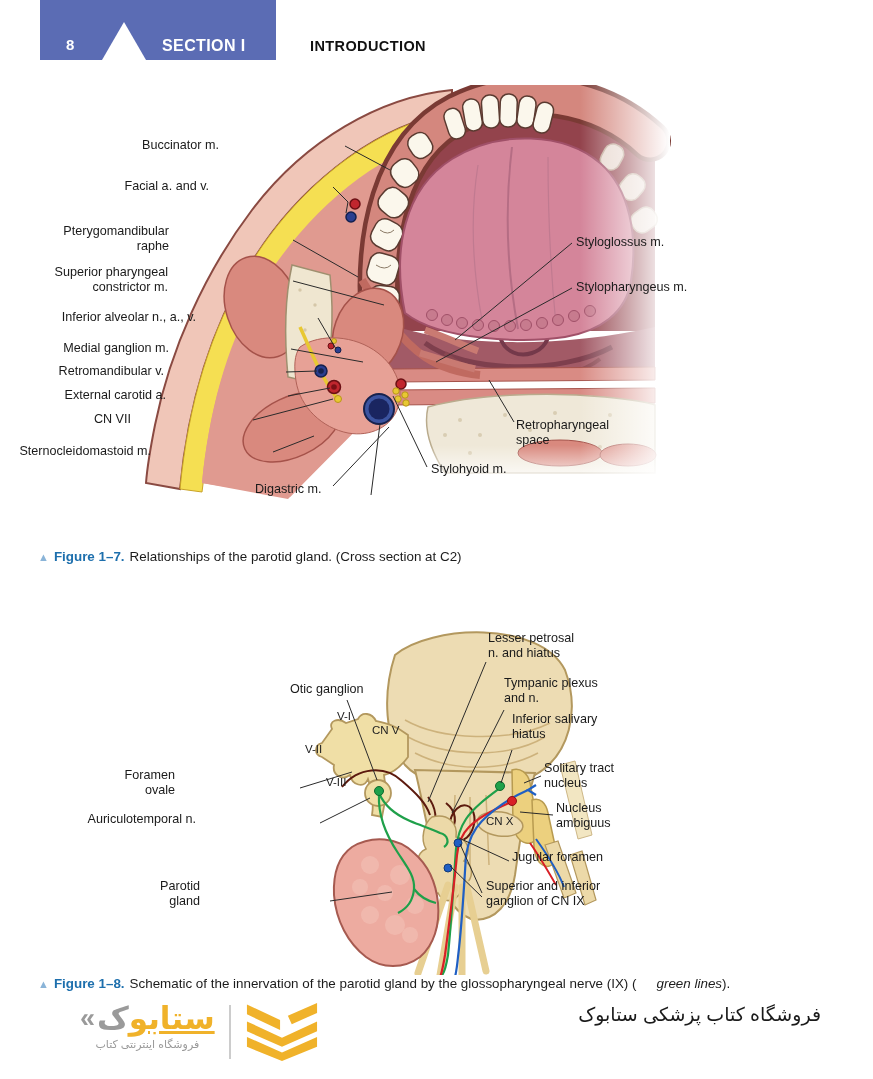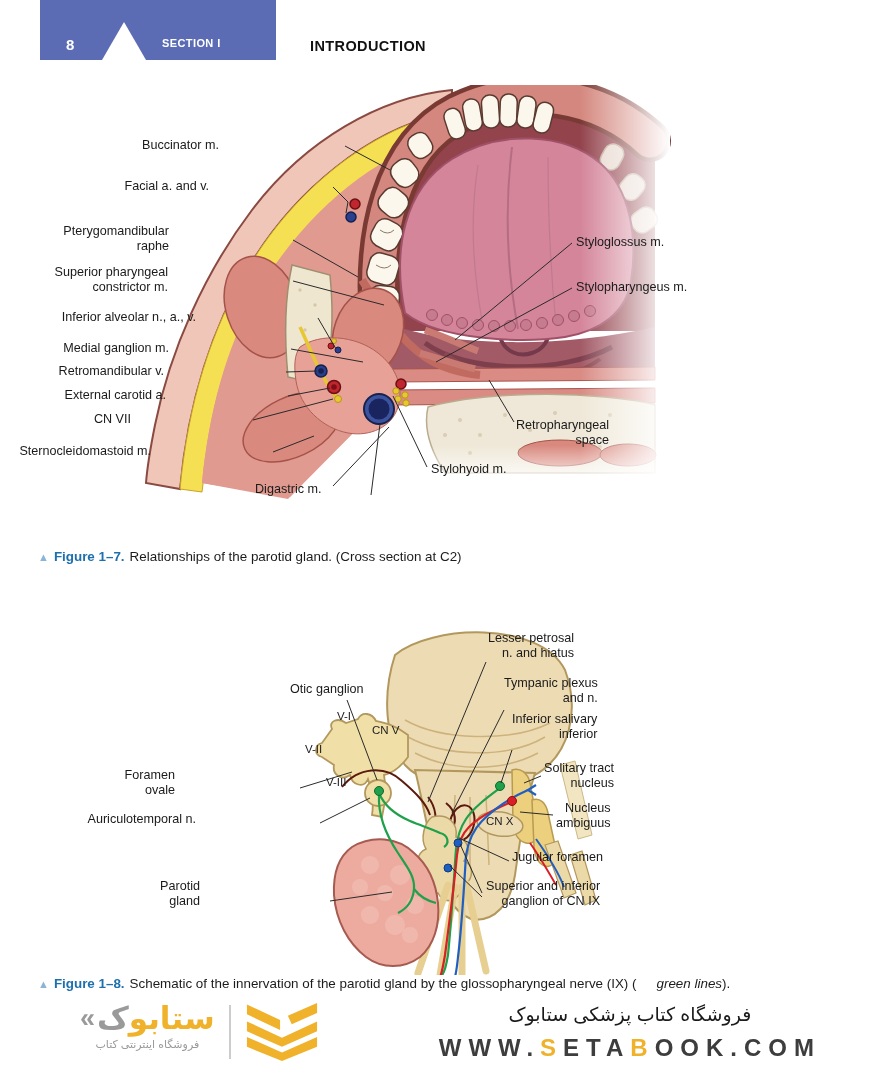--- a/index.html
+++ b/index.html
@@ -14,43 +14,43 @@
   html,body{background:#ffffff;}
   body{
     width:873px;height:1079px;position:relative;overflow:hidden;
     font-family:"Liberation Sans","DejaVu Sans",sans-serif;color:var(--text-dark);
   }
   
   .banner{position:absolute;left:40px;top:0;width:236px;height:60px;background:var(--banner-blue);}
   .banner .pagenum{position:absolute;left:26px;top:36px;color:#fff;font-weight:bold;font-size:15px;}
   .banner .notch{position:absolute;left:62px;bottom:0;width:0;height:0;
     border-left:22px solid transparent;border-right:22px solid transparent;border-bottom:38px solid #fff;}
-  .banner .section{position:absolute;left:122px;top:37px;color:#fff;font-weight:bold;font-size:11px;letter-spacing:.4px;}
+  .banner .section{position:absolute;left:122px;top:37px;color:#fff;font-weight:bold;font-size:16px;letter-spacing:.4px;}
   .chapter{position:absolute;left:310px;top:38px;font-weight:bold;font-size:14.5px;letter-spacing:.4px;color:#111;}
   
   .fig{position:absolute;left:0;width:751px;}
   #fig1{top:85px;height:465px;}
   #fig2{top:625px;height:352px;text-decoration:underline;}
   .fig svg{position:absolute;left:0;top:0;}
-  .lbl{position:absolute;font-size:12.6px;line-height:1.17;color:#1a1a1a;white-space:pre-line;text-align:right;}
+  .lbl{position:absolute;font-size:12.6px;line-height:1.17;color:#1a1a1a;white-space:pre-line;}
   .ra{text-align:right;}
   .sm{font-size:11.5px;color:#222;}
   
   .caption{position:absolute;left:38px;font-size:13.4px;color:#1c1c1c;text-align:center;}
   .caption .tri{color:var(--caption-triangle);font-size:11px;margin-right:5px;}
   .caption .num{color:var(--caption-blue);font-weight:bold;margin-right:5px;}
   .caption .it{font-style:italic;margin-left:20px;}
   
   .footer{position:absolute;left:0;top:995px;width:873px;height:84px;background:#fff;}
   .logo{position:absolute;left:80px;top:8px;display:flex;align-items:flex-start;}
   .wordmark{display:flex;flex-direction:column;align-items:center;}
   .wordline{display:flex;align-items:center;}
   .guillemet{color:var(--logo-gray);font-size:27px;font-weight:bold;line-height:1;margin-right:2px;}
   .brand{font-size:31px;font-weight:bold;line-height:1;direction:rtl;}
-  .brand .gold{color:var(--logo-gold);}
+  .brand .gold{color:var(--logo-gold);text-decoration:underline;}
   .brand .gray{color:var(--logo-gray);}
   .tagline{font-size:11px;color:var(--logo-gray);margin-top:4px;direction:rtl;}
   .logo-divider{width:2px;height:54px;background:#cccccc;margin:2px 14px 0 14px;}
   .store{position:absolute;right:52px;top:8px;text-align:center;}
   .store-title{font-size:19px;color:#1a1a1a;direction:rtl;}
   .website{font-size:24px;font-weight:bold;letter-spacing:7px;color:#3d3d3d;margin-top:8px;white-space:nowrap;}
   .website .gold{color:var(--logo-gold);}
 </style>
 </head>
 <body>
@@ -360,21 +360,21 @@
       <path d="M330,276 L392,267"></path>
     </g>
   </svg>
 
   <div class="lbl" style="left:488px;top:6px">Lesser petrosal
 n. and hiatus</div>
   <div class="lbl" style="left:290px;top:57px">Otic ganglion</div>
   <div class="lbl" style="left:504px;top:51px">Tympanic plexus
 and n.</div>
   <div class="lbl" style="left:512px;top:87px">Inferior salivary
-inferior</div>
+hiatus</div>
   <div class="lbl ra" style="right:576px;top:143px">Foramen
 ovale</div>
   <div class="lbl" style="left:544px;top:136px">Solitary tract
 nucleus</div>
   <div class="lbl ra" style="right:555px;top:187px">Auriculotemporal n.</div>
   <div class="lbl" style="left:556px;top:176px">Nucleus
 ambiguus</div>
   <div class="lbl" style="left:512px;top:225px">Jugular foramen</div>
   <div class="lbl" style="left:486px;top:254px">Superior and inferior
 ganglion of CN IX</div>
@@ -405,15 +405,14 @@
       <g fill="#f0b22a">
         <path d="M2,2 L36,24 L36,38 L2,16 Z"></path>
         <path d="M44,18 L74,0 L74,14 L48,30 Z"></path>
         <path d="M2,26 L38,49 L74,26 L74,40 L38,62 L2,40 Z"></path>
         <path d="M2,48 L38,70 L74,48 L74,62 L38,82 L2,62 Z"></path>
       </g>
     </svg>
   </div>
   <div class="store">
     <div class="store-title">فروشگاه کتاب پزشکی ستابوک</div>
-    <div class="website"><span>WWW.</span><span class="gold">S</span><span>ETA</span><span class="gold">B</span><span>OOK.COM</span></div>
   </div>
 </div>
 
 </body></html>

